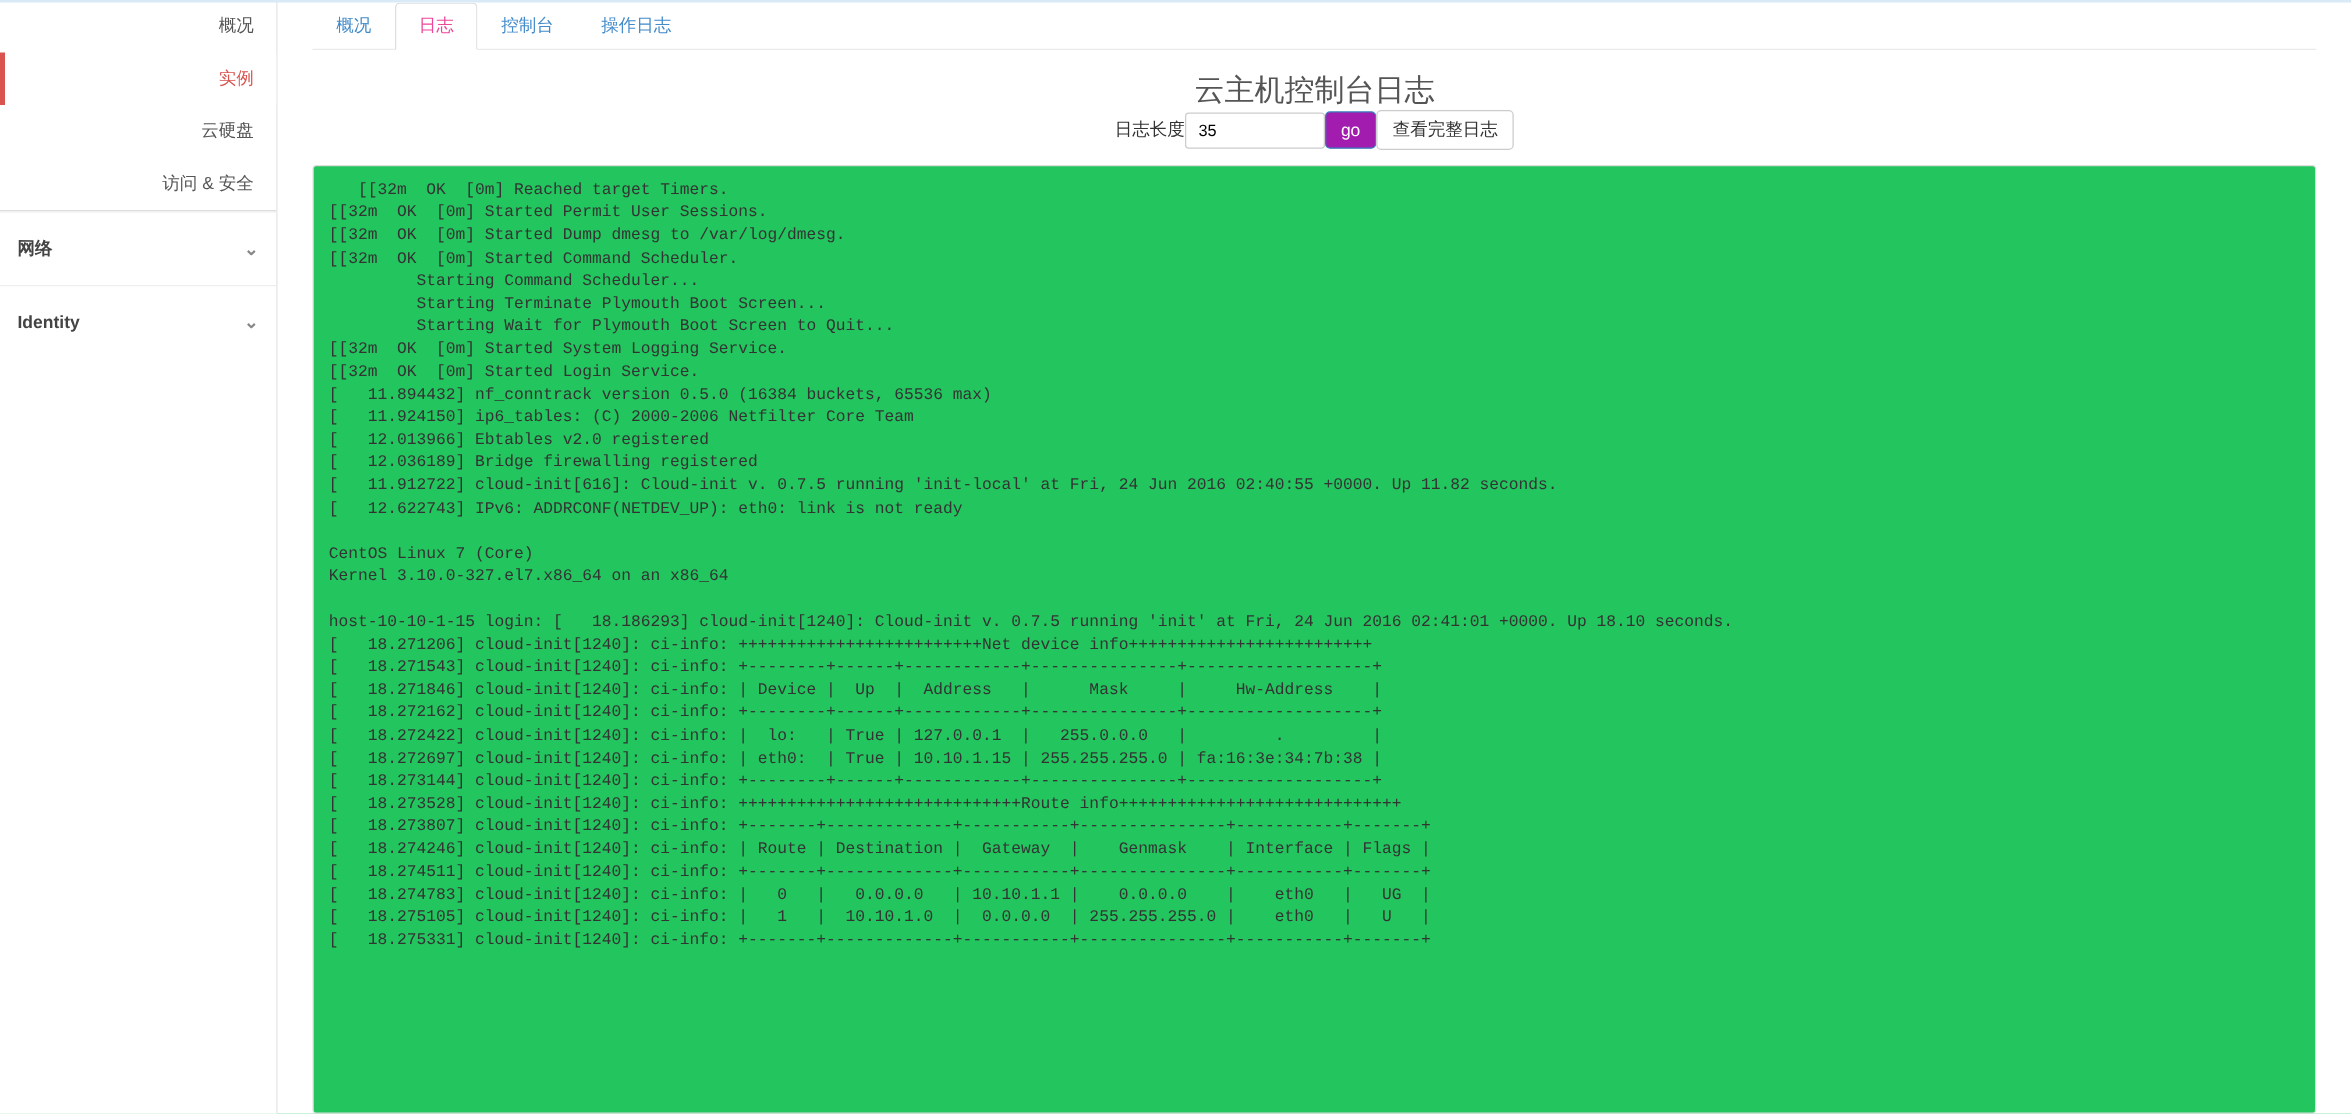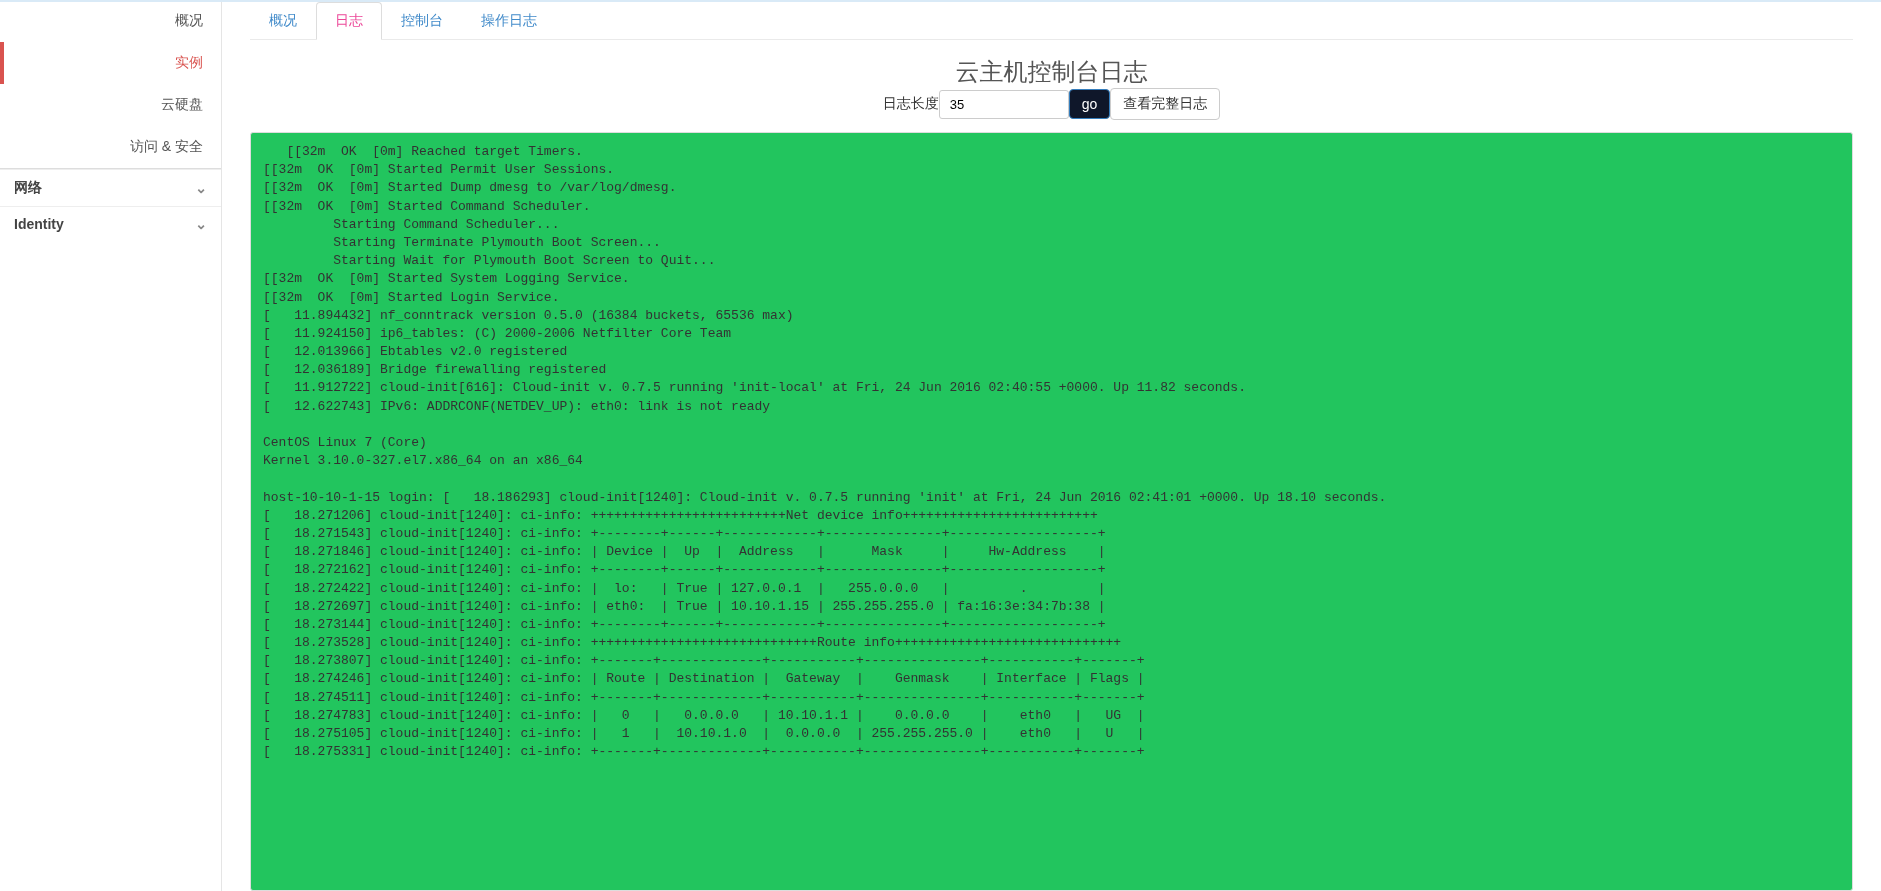--- a/index.html
+++ b/index.html
@@ -25,21 +25,21 @@
       color: #555;
       cursor: pointer;
       font-size: 14px;
     }
     .sidebar-item.active {
       color: #d9534f;
       border-left: 4px solid #d9534f;
       background: #fff;
     }
     .sidebar-group {
-      padding: 9px 14px;
+      padding: 20px 14px;
       color: #444;
       font-weight: bold;
       font-size: 14px;
       display: flex;
       justify-content: space-between;
       align-items: center;
       border-top: 1px solid #eee;
       cursor: pointer;
     }
     .sidebar-sub {
@@ -85,29 +85,29 @@
       font-size: 24px;
       color: #555;
       font-weight: 400;
     }
     .controls {
       display: flex;
       align-items: center;
     }
     .log-length-label { color: #333; font-size: 14px;}
     .log-length-input {
-      width: 130px;
+      width: 112px;
       padding: 6px 10px;
       border: 1px solid #ccc;
       border-radius: 3px;
       font-size: 13px;
     }
     .go-btn {
       padding: 6px 12px;
-      background: #0f172a;
+      background: #a21caf;
       color: #fff;
       border: 1px solid #357ebd;
       border-radius: 4px;
       cursor: pointer;
       font-size: 14px;
     }
     .full-log-btn {
       padding: 6px 12px;
       background: #fff;
       color: #333;

